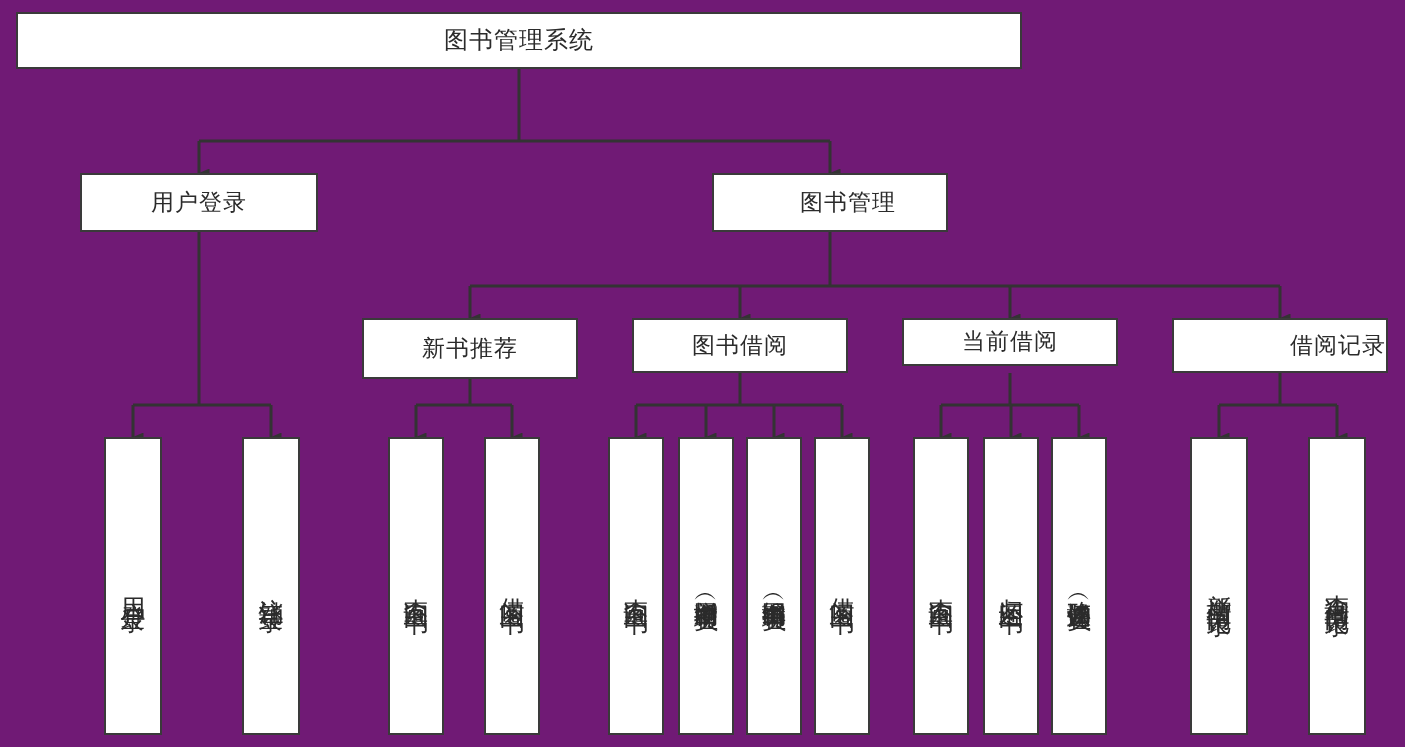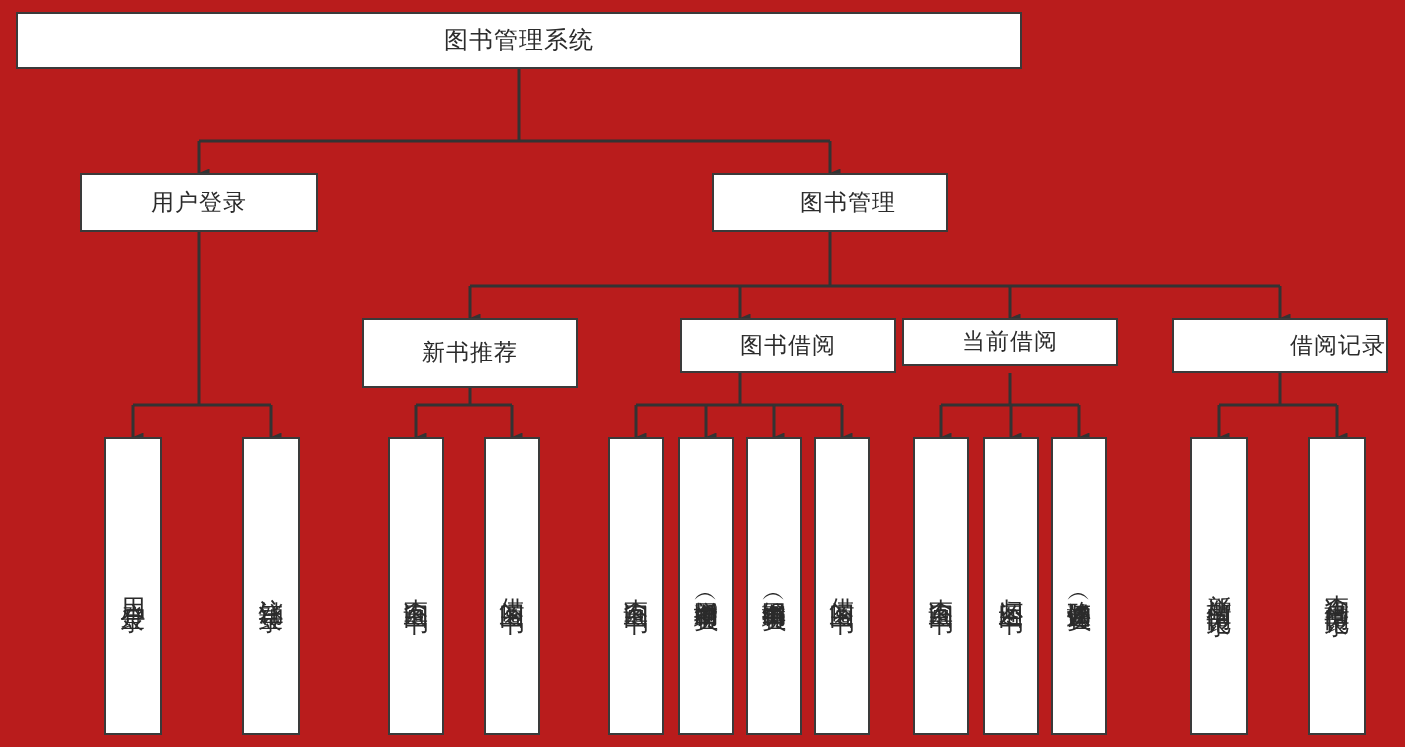--- a/index.html
+++ b/index.html
@@ -7,21 +7,21 @@
     padding: 0;
     background: #ffffff;
   }
   body {
     font-family: "DejaVu Sans", "Liberation Sans", sans-serif;
   }
   #canvas {
     position: relative;
     width: 1405px;
     height: 747px;
-    background: #b91c1c;
+    background: #701a75;
     overflow: hidden;
   }
   svg.edges {
     position: absolute;
     left: 0;
     top: 0;
     width: 1405px;
     height: 747px;
     pointer-events: none;
   }
@@ -116,24 +116,24 @@
   <div id="nodes-layer">
       <div class="node horizontal root" style="left: 16px; top: 12px; width: 1006px; height: 57px;">
         <span class="node-label">图书管理系统</span>
       </div>
       <div class="node horizontal" style="left: 80px; top: 173px; width: 238px; height: 59px;">
         <span class="node-label">用户登录</span>
       </div>
       <div class="node horizontal" style="left: 712px; top: 173px; width: 236px; height: 59px; padding-left: 36px;">
         <span class="node-label">图书管理</span>
       </div>
-      <div class="node horizontal" style="left: 362px; top: 318px; width: 216px; height: 70px;">
+      <div class="node horizontal" style="left: 362px; top: 318px; width: 216px; height: 61px;">
         <span class="node-label">新书推荐</span>
       </div>
-      <div class="node horizontal" style="left: 632px; top: 318px; width: 216px; height: 55px; margin-left: 48px;">
+      <div class="node horizontal" style="left: 632px; top: 318px; width: 216px; height: 55px;">
         <span class="node-label">图书借阅</span>
       </div>
       <div class="node horizontal" style="left: 902px; top: 318px; width: 216px; height: 48px;">
         <span class="node-label">当前借阅</span>
       </div>
       <div class="node horizontal" style="left: 1172px; top: 318px; width: 216px; height: 55px; justify-content: flex-end;">
         <span class="node-label">借阅记录</span>
       </div>
       <div class="node vertical" style="left: 104px; top: 437px; width: 58px; height: 298px;">
         <span class="node-label">用户登录</span>

